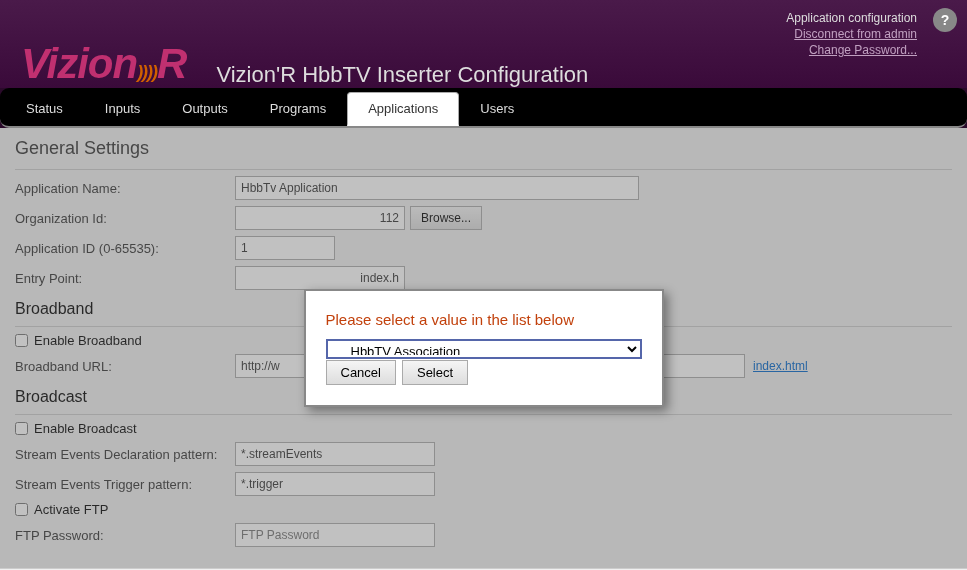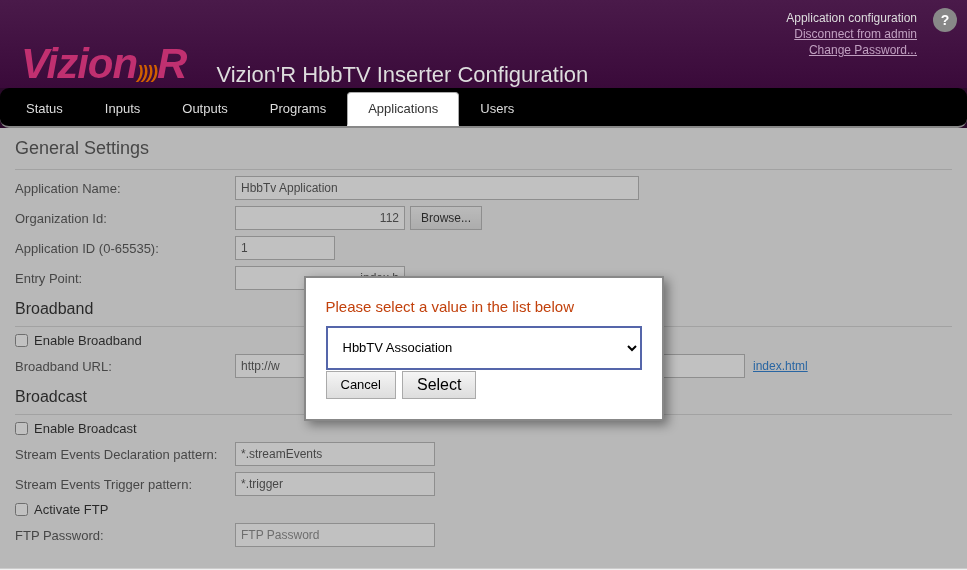--- a/index.html
+++ b/index.html
@@ -35,24 +35,24 @@
     .checkbox-row { display: flex; align-items: center; margin-bottom: 6px; }
     .checkbox-row input[type="checkbox"] { margin-right: 6px; }
 
     
     .bottom-bar { background: #f0f0f0; border-top: 1px solid #ccc; padding: 8px 15px; display: flex; align-items: center; gap: 8px; height: 42px; }
 
     
     .overlay { position: absolute; top: 0; left: 0; right: 0; bottom: 0; background: rgba(100,100,100,0.4); display: flex; align-items: center; justify-content: center; z-index: 100; }
     .modal { background: white; border: 2px solid #888; padding: 20px; width: 360px; box-shadow: 4px 4px 10px rgba(0,0,0,0.4); }
     .modal-title { font-size: 15px; color: #c2410c; margin-bottom: 11px; }
-    .modal-select { width: 100%; height: 44px; border: 2px solid #5566aa; font-size: 13px; padding: 2px 11px; margin-bottom: 1px; background: white; cursor: pointer; }
+    .modal-select { width: 100%; height: 20px; border: 2px solid #5566aa; font-size: 13px; padding: 2px 19px; margin-bottom: 1px; background: white; cursor: pointer; }
     .modal-buttons { display: flex; gap: 6px; }
     .modal-cancel-btn { padding: 4px 14px; background: linear-gradient(180deg, #f5f5f5, #ddd); border: 1px solid #aaa; cursor: pointer; font-size: 13px; }
-    .modal-select-btn { padding: 4px 14px; background: linear-gradient(180deg, #f5f5f5, #ddd); border: 1px solid #aaa; cursor: pointer; font-size: 16px; }
+    .modal-select-btn { padding: 4px 14px; background: linear-gradient(180deg, #f5f5f5, #ddd); border: 1px solid #aaa; cursor: pointer; font-size: 13px; }
 
     .divider { border: none; border-top: 1px solid #ccc; margin: 6px 0; }
   </style>
 </head>
 <body>
 
 <div class="header">
   <div class="logo">
     <span class="logo-text">
       <span style="color:#c03070;">V</span><span style="color:#c03070;">i</span><span style="color:#c03070;">z</span><span style="color:#c03070;">i</span><span style="color:#c03070;">o</span><span style="color:#c03070;">n</span><span style="color:#d06000;font-size:18px;">))))</span><span style="color:#c03070;">R</span>

